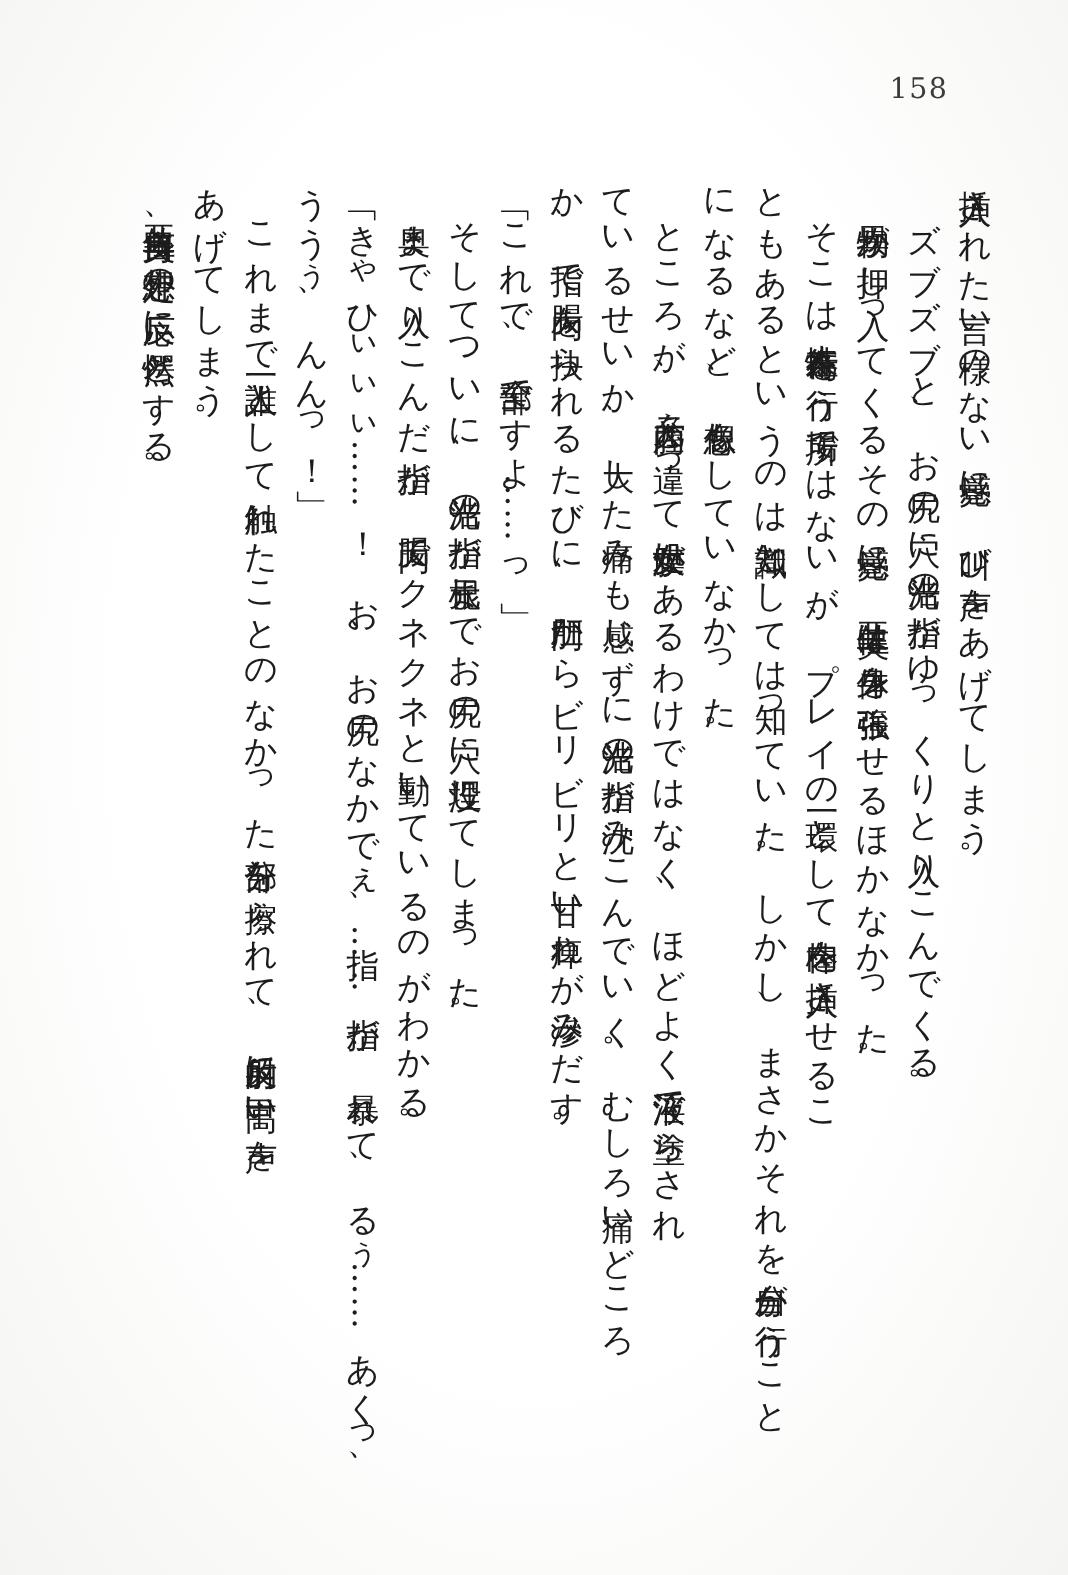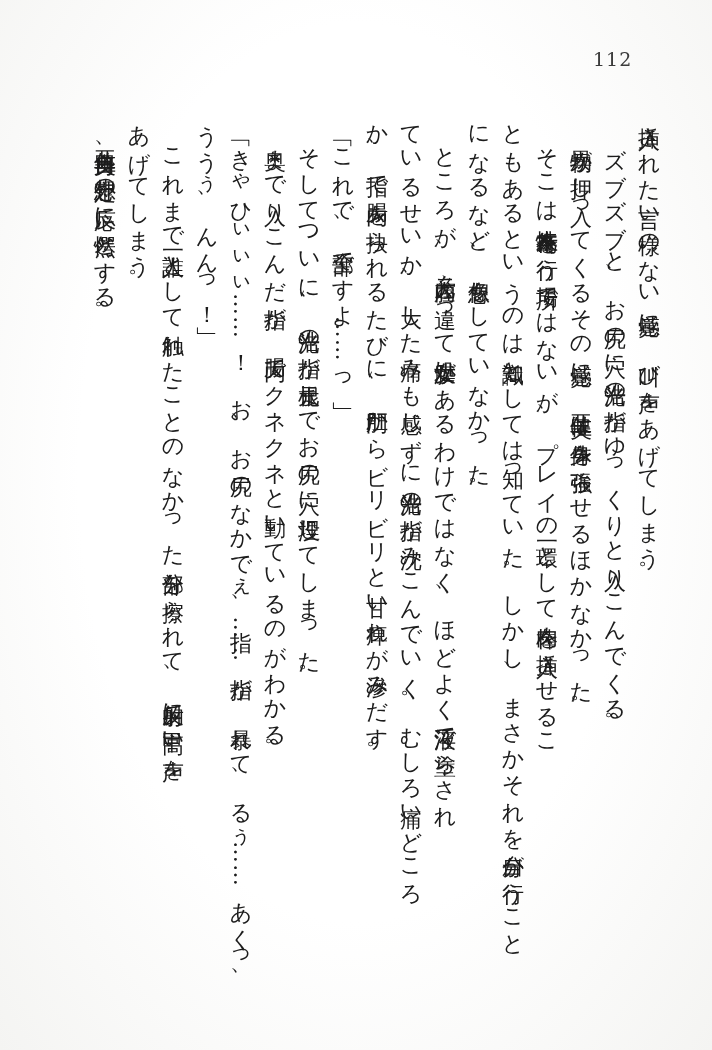--- a/index.html
+++ b/index.html
@@ -45,21 +45,21 @@
   }
   .line.indent {
     padding-top: 23px;
   }
 </style>
 </head>
 <body>
 
 <div class="page">
 
-  <div class="page-number">112</div>
+  <div class="page-number">158</div>
 
   <div class="body-text">
     <div class="line">挿入された言い様のない感覚に、叫び声をあげてしまう。</div>
     <div class="line indent">ズブズブと、お尻の穴に浩光の指がゆっくりと入りこんでくる。</div>
     <div class="line indent">異物が押し入ってくるその感覚に、亜佐美は身体を強張らせるほかなかった。</div>
     <div class="line indent">そこは本来性行為を行う場所ではないが、プレイの一環として肉棒を挿入させるこ</div>
     <div class="line">ともあるというのは知識としては知っていた。しかし、まさかそれを自分が行うこと</div>
     <div class="line">になるなど、想像もしていなかった。</div>
     <div class="line indent">ところが、元々膣内と違って処女膜があるわけではなく、ほどよく淫液で塗らされ</div>
     <div class="line">ているせいか、大した痛みも感じずに浩光の指が沈みこんでいく。むしろ痛いどころ</div>

